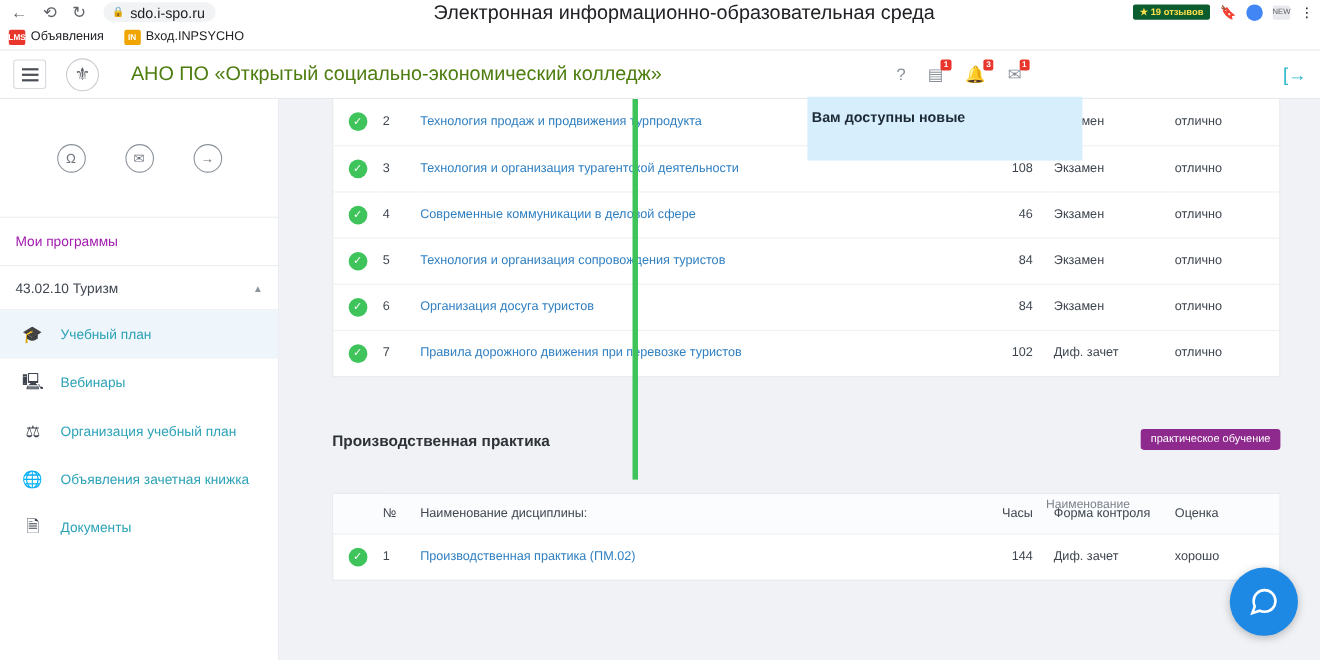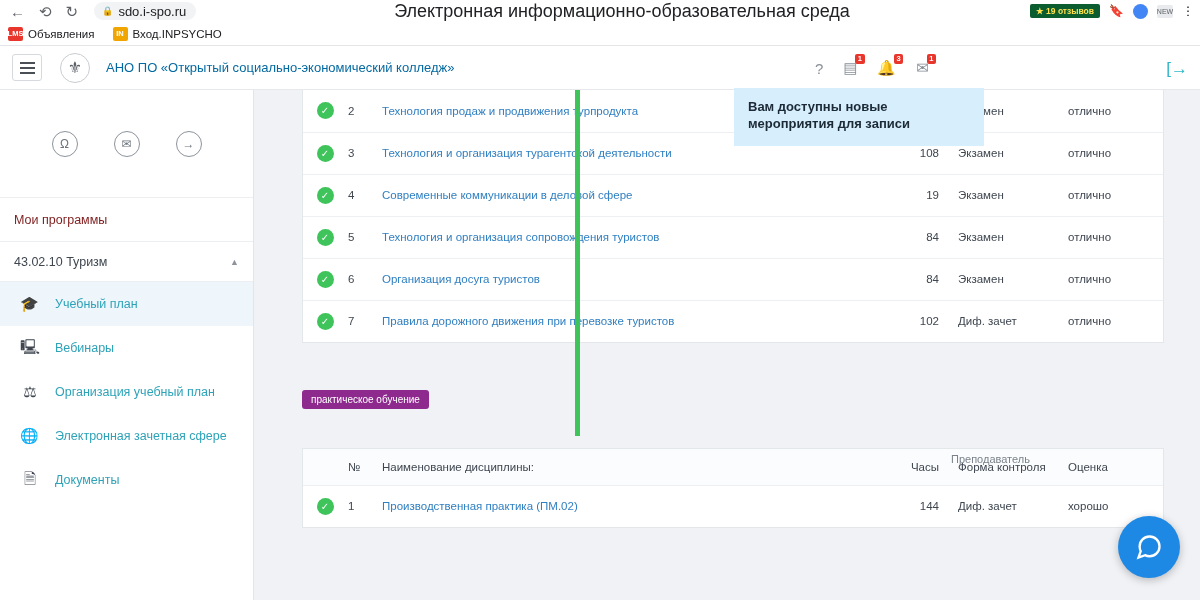--- a/index.html
+++ b/index.html
@@ -55,21 +55,21 @@
     background: #e8eaed; display: flex; align-items: center; justify-content: center;
     font-size: 7px; color: #5f6368;
   }
 
   
   .bookmarks {
     position: absolute; top: 22px; left: 0; width: 1200px; height: 24px;
     background: #ffffff; display: flex; align-items: center; gap: 18px;
     padding-left: 8px; border-bottom: 1px solid #e3e5e8;
   }
-  .bm { display: flex; align-items: center; gap: 5px; font-size: 11.5px; color: #202124; cursor: pointer; }
+  .bm { display: flex; align-items: flex-start; gap: 5px; font-size: 11.5px; color: #202124; cursor: pointer; }
   .bm-ico {
     width: 15px; height: 14px; border-radius: 2px;
     display: flex; align-items: center; justify-content: center;
     font-size: 7.5px; font-weight: bold; color: #fff;
   }
   .bm-ico.lms { background: #e8362c; }
   .bm-ico.inp { background: #f0a500; }
 
   
   .app-header {
@@ -84,21 +84,21 @@
     display: flex; flex-direction: column; justify-content: center; align-items: center; gap: 3px;
     cursor: pointer; background: #fff;
   }
   .burger span { display: block; width: 15px; height: 2px; background: #4a4f55; }
   .org-logo {
     margin-left: 18px; width: 30px; height: 30px; border-radius: 50%;
     border: 1px solid #c9ccd1;
     display: flex; align-items: center; justify-content: center;
     font-size: 16px; color: #5b6066; background: #fff;
   }
-  .org-name { margin-left: 16px; font-size: 13px; color: #0369a1; }
+  .org-name { margin-left: 29px; font-size: 18px; color: #4d7c0f; }
   .header-icons {
     position: absolute; left: 815px; top: 0; height: 44px;
     display: flex; align-items: center; gap: 20px;
   }
   .hi { position: relative; font-size: 15px; color: #8a9099; cursor: pointer; }
   .hi .badge {
     position: absolute; top: -5px; right: -7px;
     background: #e8362c; color: #fff; font-size: 7.5px; font-weight: bold;
     border-radius: 2px; padding: 0 2.5px; min-width: 9px; text-align: center;
     line-height: 10px;
@@ -118,21 +118,21 @@
     border-bottom: 1px solid #eceef1;
   }
   .side-act {
     width: 26px; height: 26px; border-radius: 50%;
     border: 1.5px solid #8d939b;
     display: flex; align-items: center; justify-content: center;
     font-size: 12px; color: #6e757d; cursor: pointer;
   }
   .side-section {
     height: 44px; display: flex; align-items: center; padding-left: 14px;
-    font-size: 12.5px; color: #7f1d1d; border-bottom: 1px solid #eceef1;
+    font-size: 12.5px; color: #a21caf; border-bottom: 1px solid #eceef1;
   }
   .prog-row {
     height: 40px; display: flex; align-items: center; justify-content: space-between;
     padding: 0 14px; font-size: 12.5px; color: #3f4650;
     border-bottom: 1px solid #eceef1; cursor: pointer;
   }
   .chev { font-size: 9px; color: #8d939b; }
   .side-item {
     height: 44px; display: flex; align-items: center; gap: 13px;
     padding-left: 18px; font-size: 12.5px; color: #2ea3b8; cursor: pointer;
@@ -168,21 +168,21 @@
 
   .timeline {
     position: absolute; left: 321px; top: 0px; width: 5px; height: 346px;
     background: #3ec45a; z-index: 1;
   }
 
   .tooltip {
     position: absolute; left: 734px; top: 88px; width: 250px; height: 58px;
     background: #d7eefc; color: #1c2a36;
     font-size: 13px; font-weight: bold; line-height: 17px;
-    padding: 10px 14px; z-index: 20;
+    padding: 10px 4px; z-index: 20;
   }
 
   .section-title {
     font-size: 14px; font-weight: bold; color: #2e3338;
   }
   .pill {
     background: #8e2a8e; color: #fff; font-size: 10px;
     padding: 4px 9px; border-radius: 3px;
   }
   .hdr-row { height: 36px; background: #fbfcfd; border-bottom: 1px solid #edf0f2; }
@@ -268,21 +268,21 @@
   <div class="side-item">
     <span class="s-ico">🖳</span>
     <span class="s-lbl">Вебинары</span>
   </div>
   <div class="side-item">
     <span class="s-ico">⚖</span>
     <span class="s-lbl">Организация учебный план</span>
   </div>
   <div class="side-item">
     <span class="s-ico">🌐</span>
-    <span class="s-lbl">Электронная зачетная сфере</span>
+    <span class="s-lbl">Объявления зачетная книжка</span>
   </div>
   <div class="side-item">
     <span class="s-ico">🗎</span>
     <span class="s-lbl">Документы</span>
   </div>
 </div>
 
 <div class="main">
 
   <div class="timeline"></div>
@@ -303,21 +303,21 @@
         <td class="c-num">3</td>
         <td class="c-name"><a href="#">Технология и организация турагентской деятельности</a></td>
         <td class="c-hours">108</td>
         <td class="c-form">Экзамен</td>
         <td class="c-mark">отлично</td>
       </tr>
       <tr class="row">
         <td class="c-check"><span class="tick">✓</span></td>
         <td class="c-num">4</td>
         <td class="c-name"><a href="#">Современные коммуникации в деловой сфере</a></td>
-        <td class="c-hours">19</td>
+        <td class="c-hours">46</td>
         <td class="c-form">Экзамен</td>
         <td class="c-mark">отлично</td>
       </tr>
       <tr class="row">
         <td class="c-check"><span class="tick">✓</span></td>
         <td class="c-num">5</td>
         <td class="c-name"><a href="#">Технология и организация сопровождения туристов</a></td>
         <td class="c-hours">84</td>
         <td class="c-form">Экзамен</td>
         <td class="c-mark">отлично</td>
@@ -336,20 +336,21 @@
         <td class="c-name"><a href="#">Правила дорожного движения при перевозке туристов</a></td>
         <td class="c-hours">102</td>
         <td class="c-form">Диф. зачет</td>
         <td class="c-mark">отлично</td>
       </tr>
     </tbody>
       </table>
   </div>
 
   <div style="position:absolute; top:300px; left:48px; width:862px; display:flex; align-items:center; justify-content:space-between;">
+    <span class="section-title">Производственная практика</span>
     <span class="pill">практическое обучение</span>
   </div>
 
   <div style="position:absolute; top:358px; left:48px; width:862px; background:#fff; border:1px solid #e4e7ea;">
     <table class="tbl">
       <tbody>
           <tr class="hdr-row">
         <td class="c-check"></td>
         <td class="c-num">№</td>
         <td class="c-name">Наименование дисциплины:</td>
@@ -374,18 +375,17 @@
 
   <div style="position:absolute; top:452px; left:0; width:0; height:0;"></div>
 
   <div class="chat-bubble">
     <svg width="28" height="28" viewBox="0 0 24 24" fill="none" stroke="#fff" stroke-width="2">
       <path d="M21 11.5a8.4 8.4 0 0 1-8.5 8.4 8.6 8.6 0 0 1-3.9-.9L3 21l1.9-5.4A8.3 8.3 0 0 1 4 11.5 8.4 8.4 0 0 1 12.5 3 8.4 8.4 0 0 1 21 11.5z"></path>
     </svg>
   </div>
 </div>
 
-<div style="position:absolute; left:951px; top:453px; font-size:11px; color:#7b828b;">Преподаватель</div>
+<div style="position:absolute; left:951px; top:453px; font-size:11px; color:#7b828b;">Наименование</div>
 
 <div class="tooltip">
   <div>Вам доступны новые</div>
-  <div>мероприятия для записи</div>
 </div>
 
 </body></html>

